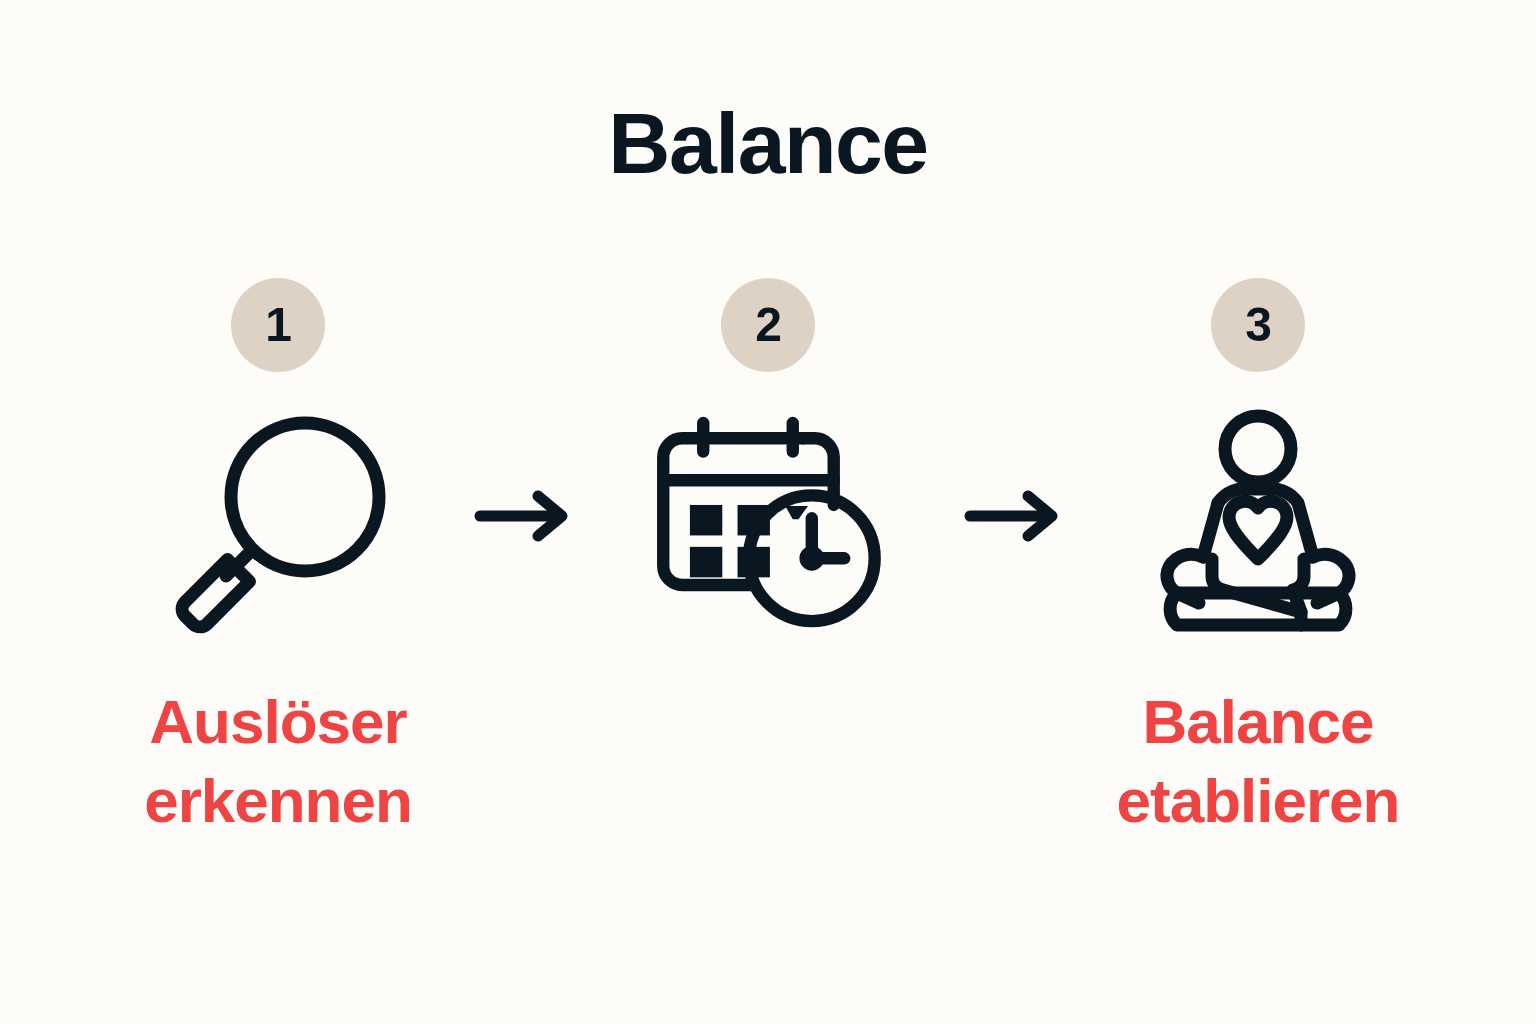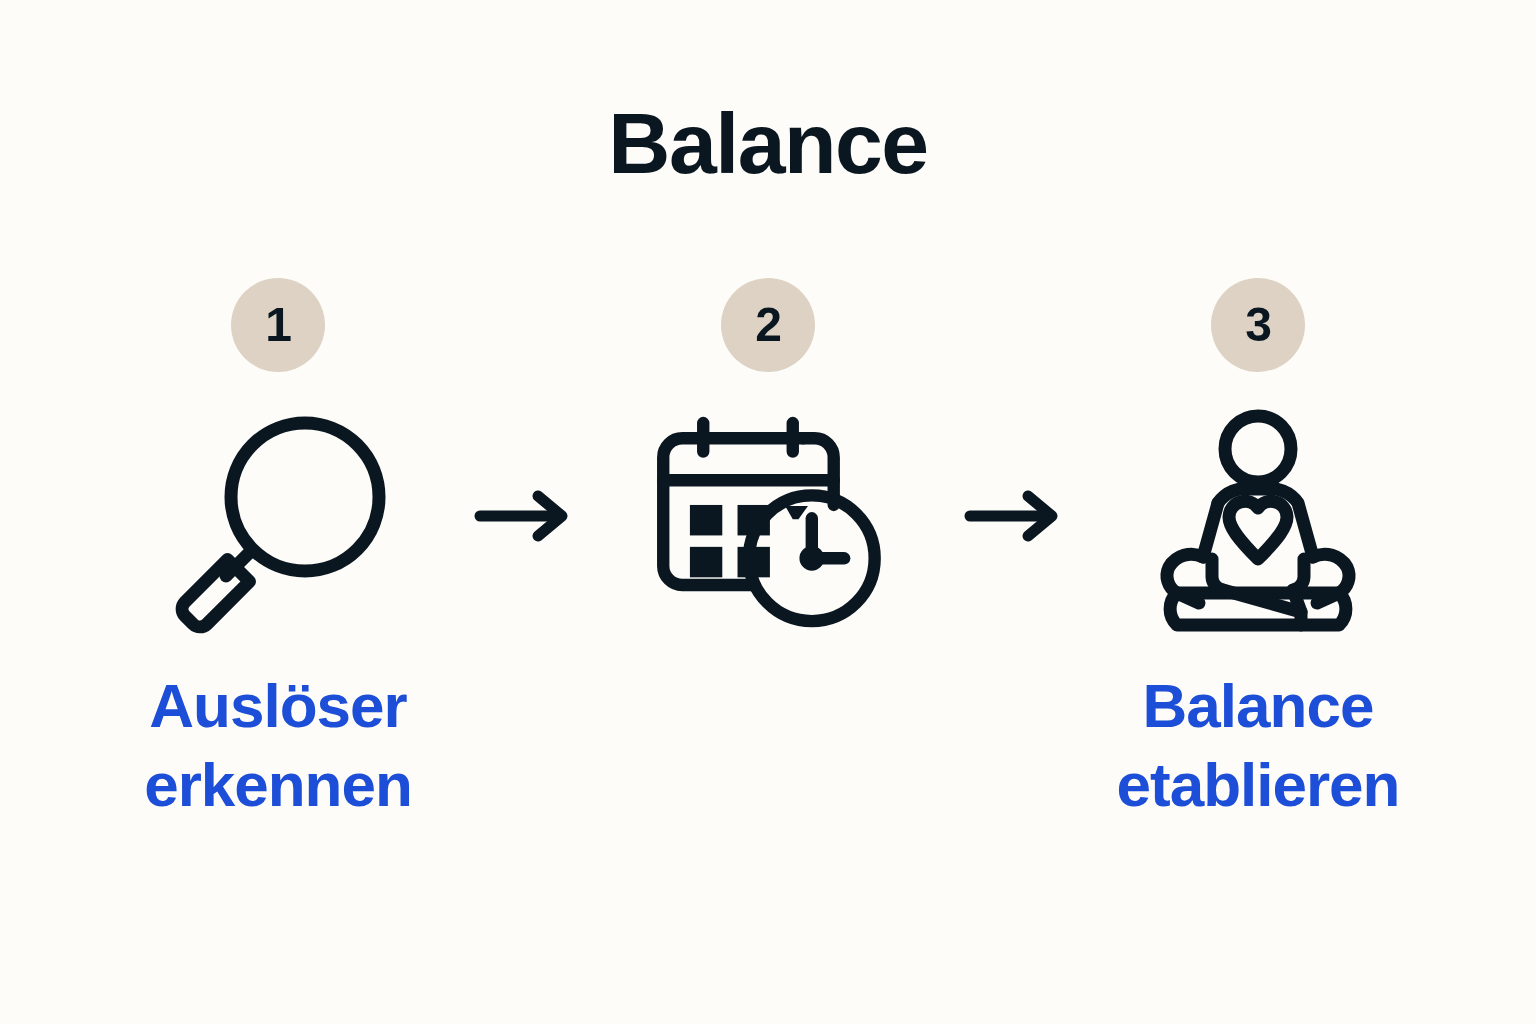--- a/index.html
+++ b/index.html
@@ -87,27 +87,27 @@
     height: 240px;
     display: flex;
     align-items: center;
     justify-content: center;
     flex: 0 0 auto;
   }
   .icon-wrap svg { display: block; }
 
   
   .caption {
-    margin-top: 22px;
+    margin-top: 38px;
     text-align: center;
     font-size: 62px;
     font-weight: 700;
     line-height: 1.28;
     letter-spacing: -1px;
-    color: #1d4ed8;
+    color: #ef4444;
     white-space: pre-line;
   }
 
   
   .connector {
     flex: 0 0 auto;
     width: 118px;
     display: flex;
     align-items: flex-start;
     justify-content: center;

